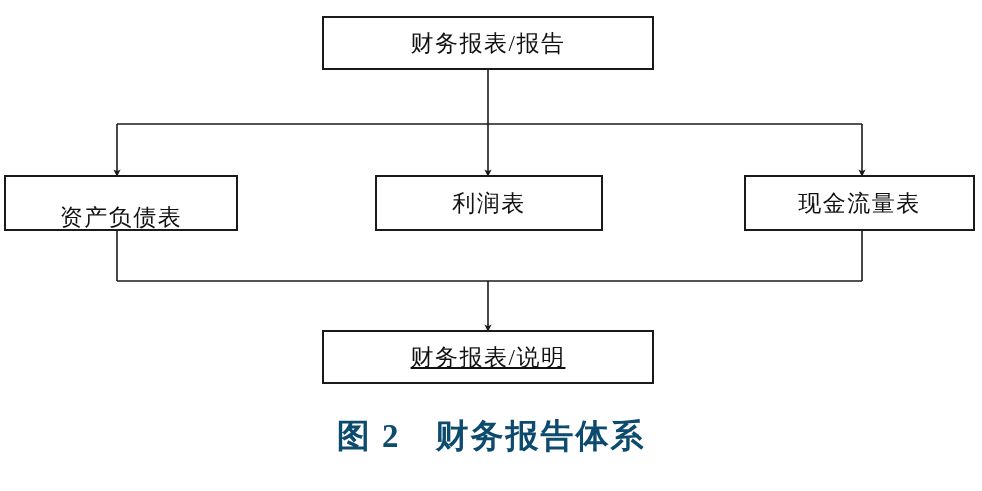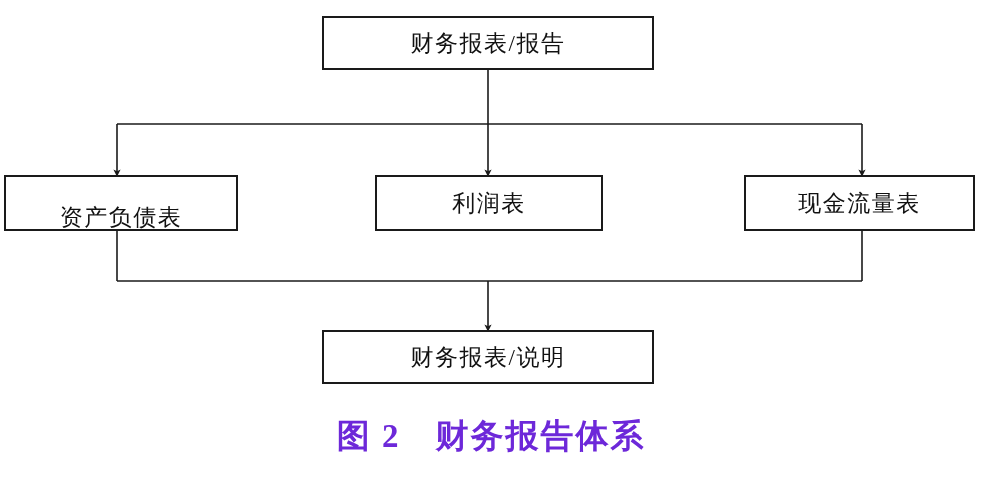--- a/index.html
+++ b/index.html
@@ -52,37 +52,37 @@
     letter-spacing: 1.5px;
     color: #111111;
     white-space: nowrap;
   }
 
   
   #node-report      { left: 322px; top: 16px;  width: 332px; height: 54px; }
   #node-balance     { left: 4px;   top: 175px; width: 234px; height: 56px; align-items: flex-end; }
   #node-income      { left: 375px; top: 175px; width: 228px; height: 56px; }
   #node-cashflow    { left: 744px; top: 175px; width: 231px; height: 56px; }
-  #node-notes       { left: 322px; top: 330px; width: 332px; height: 54px; }
+  #node-notes       { left: 322px; top: 330px; width: 332px; height: 54px; text-decoration: underline; }
 
   #figure-caption {
     position: absolute;
     z-index: 3;
     left: 0;
     top: 418px;
     width: 982px;
     text-align: center;
   }
   .caption-text {
     font-family: "Liberation Serif", "DejaVu Serif", serif;
     font-size: 33px;
     font-weight: bold;
     line-height: 1.1;
     letter-spacing: 2px;
-    color: #6d28d9;
+    color: #0c4a6e;
     white-space: pre;
   }
 </style>
 </head>
 <body>
 
 <div id="figure-root">
 
   <svg id="connectors" viewBox="0 0 982 491" width="982" height="491" aria-hidden="true">
     <defs>

